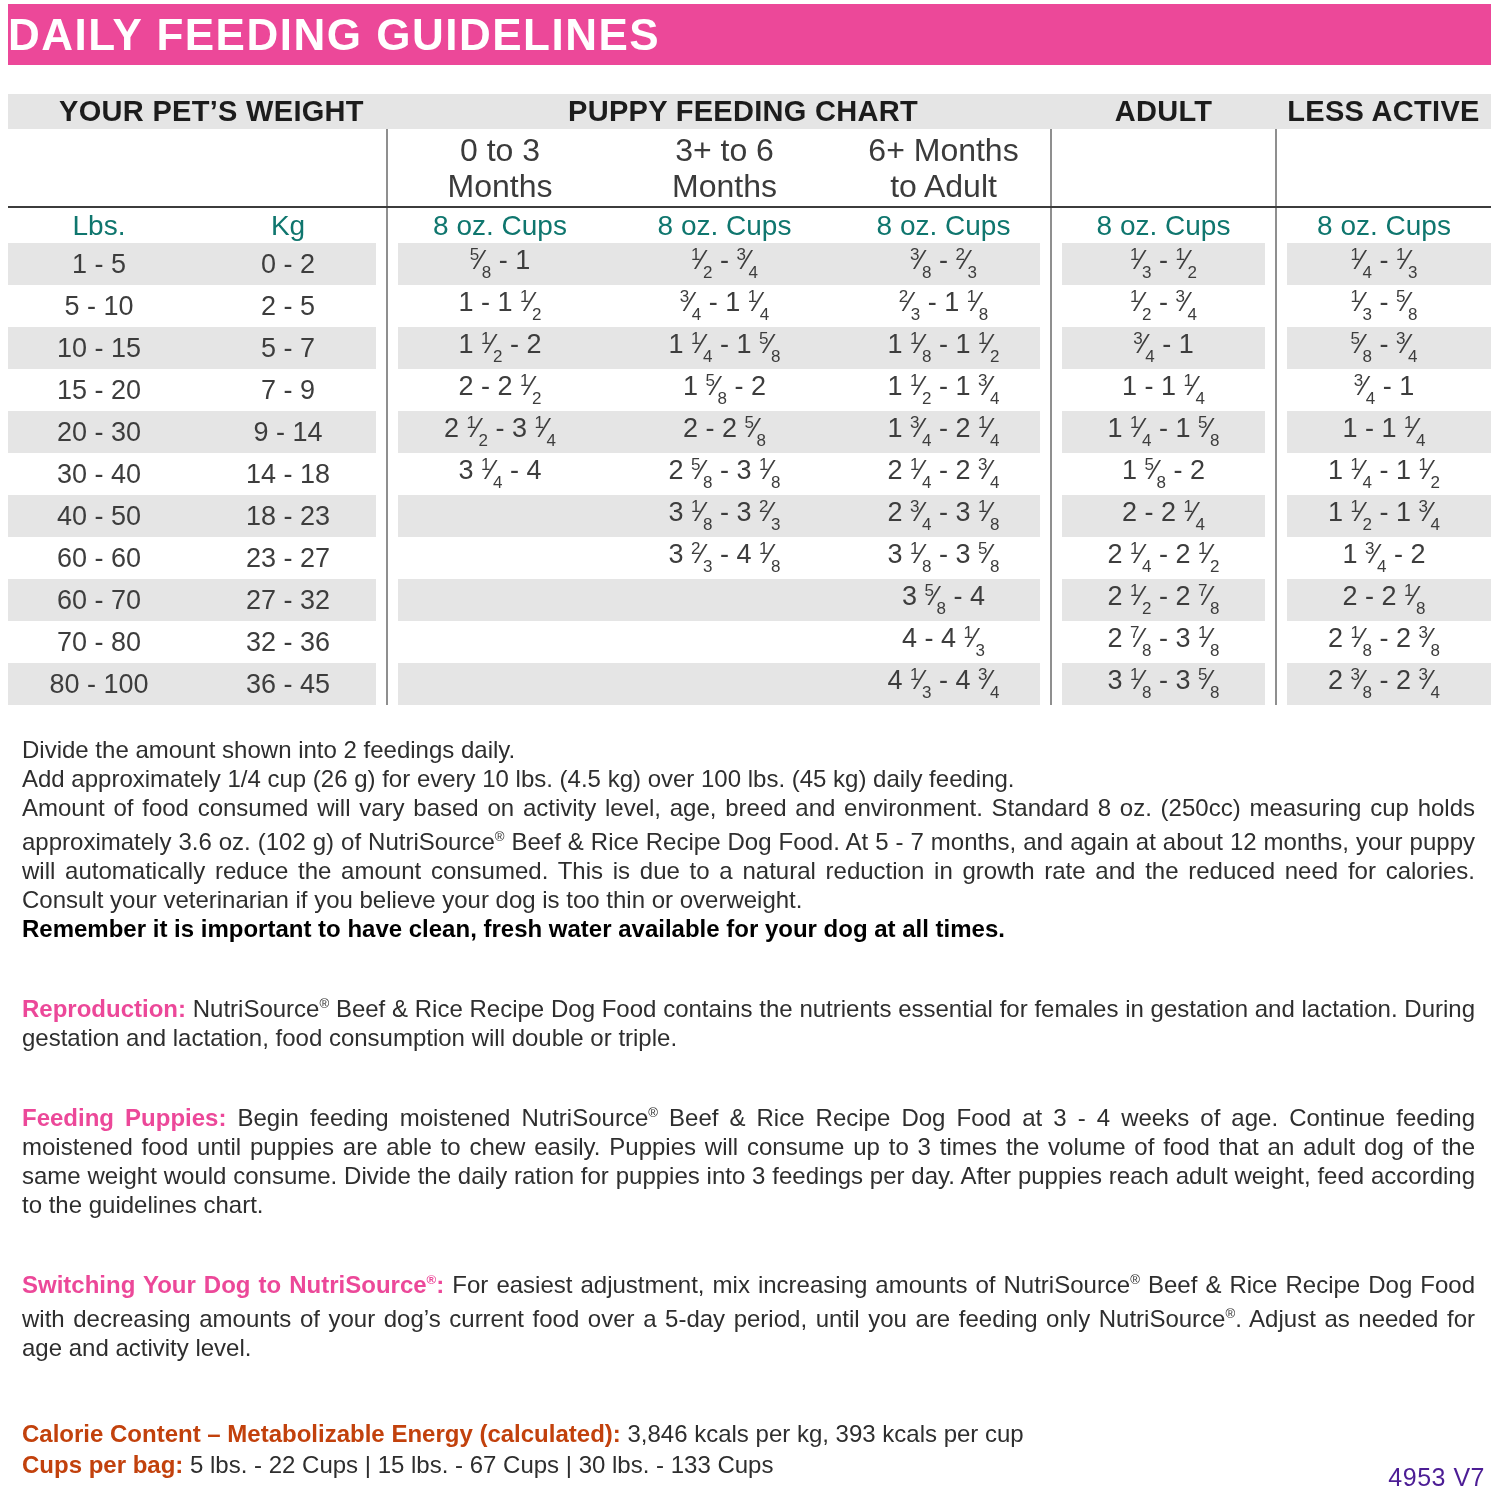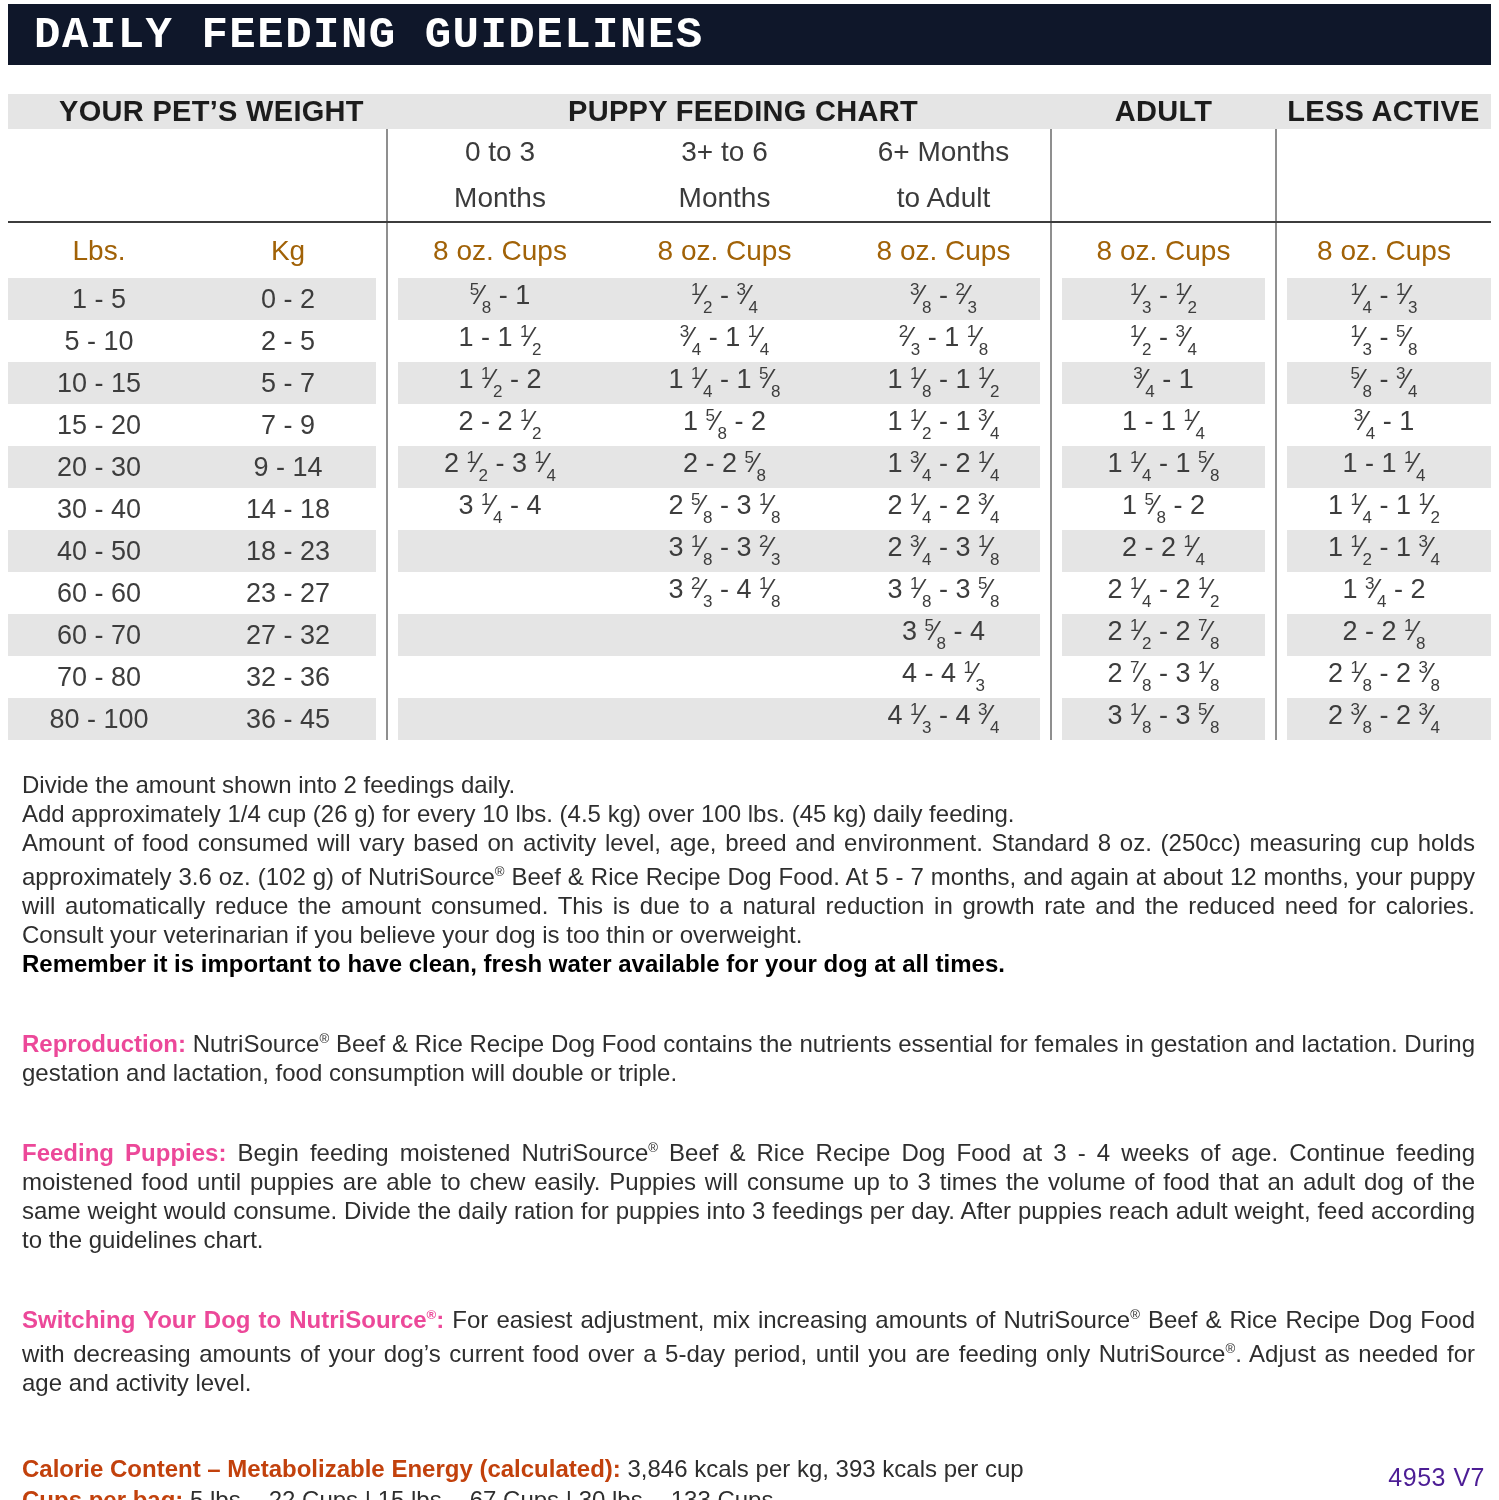--- a/index.html
+++ b/index.html
@@ -5,22 +5,22 @@
   * { box-sizing: border-box; }
   html,body { margin:0; padding:0; }
   body {
     width:1499px; height:1500px; position:relative; overflow:hidden;
     background:#ffffff; color:#2e2e2e;
     font-family:"Liberation Sans", sans-serif;
   }
 
   
   .title-bar {
-    margin:4px 8px 0 8px; height:61px; background:#0f172a;
-    display:flex; align-items:center; padding-left:26px;font-family:Liberation Mono, monospace;
+    margin:4px 8px 0 8px; height:61px; background:#ec4899;
+    display:flex; align-items:center; 
   }
   .title-bar h1 {
     margin:0; color:#ffffff; font-size:44px; font-weight:bold;
     letter-spacing:1.5px; line-height:1;
   }
 
   
   .table-area { margin:29px 8px 0 8px; width:1483px; }
   .group-row {
     display:grid; grid-template-columns:379px 664px 225px 215px;
@@ -31,23 +31,23 @@
     letter-spacing:0.3px;
   }
   .gh-weight { transform:translateX(14px); }
   .gh-puppy  { transform:translateX(24px); }
 
   table { border-collapse:collapse; table-layout:fixed; width:1483px; }
   td { text-align:center; vertical-align:middle; padding:0; color:#3a3a3a; }
 
   tr.age-row td {
     height:78px; border-bottom:2px solid #3c3c3c;
-    font-size:28px; line-height:46px; white-space:pre-line; color:#3b3b3b;
-  }
-  tr.cups-row td { height:56px; font-size:28px; color:#a16207; }
+    font-size:32px; line-height:36px; white-space:pre-line; color:#3b3b3b;
+  }
+  tr.cups-row td { height:36px; font-size:28px; color:#0f766e; }
   tr.data-row td { height:42px; font-size:27px; color:#3d3d3d; }
 
   td.d { border-left:2px solid #8f8f8f; }
 
   tr.stripe td { background:#e5e5e5; }
   tr.stripe td.gl  { background:linear-gradient(to right,#ffffff 10px,#e5e5e5 10px); }
   tr.stripe td.gr  { background:linear-gradient(to left,#ffffff 10px,#e5e5e5 10px); }
   tr.stripe td.glr { background:linear-gradient(to right,#ffffff 10px,#e5e5e5 10px,
                               #e5e5e5 calc(100% - 10px),#ffffff calc(100% - 10px)); }
 

